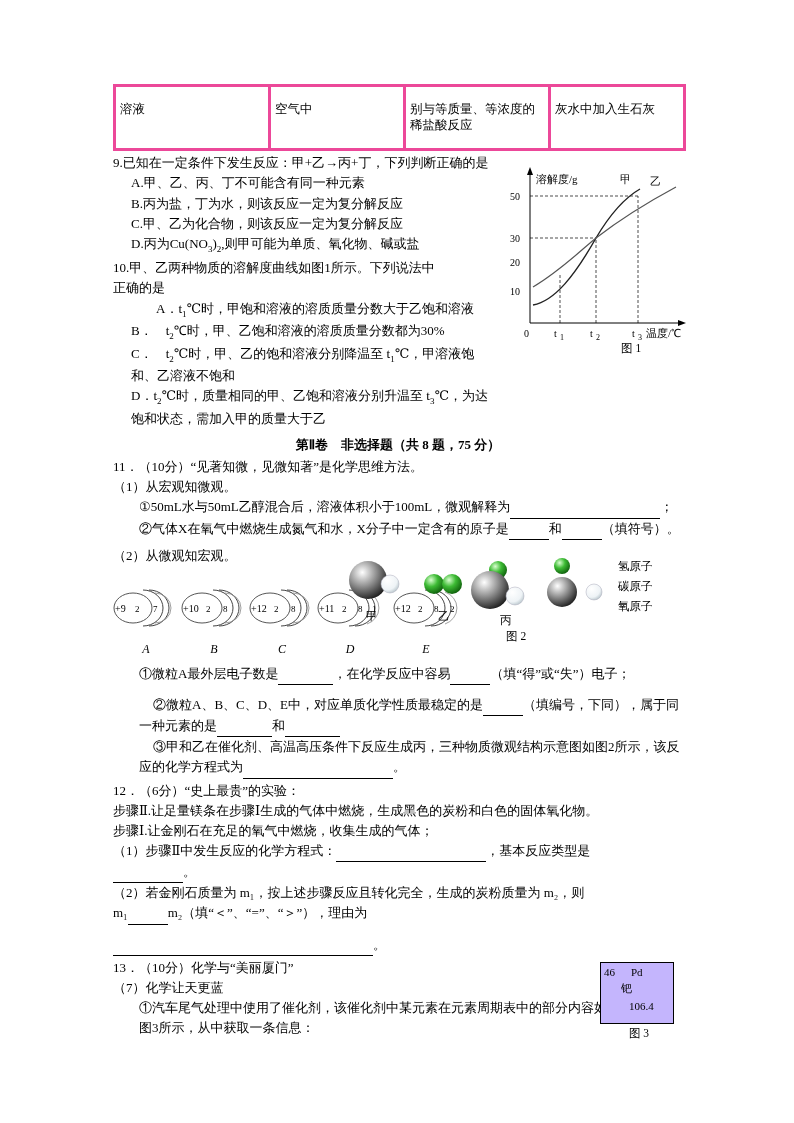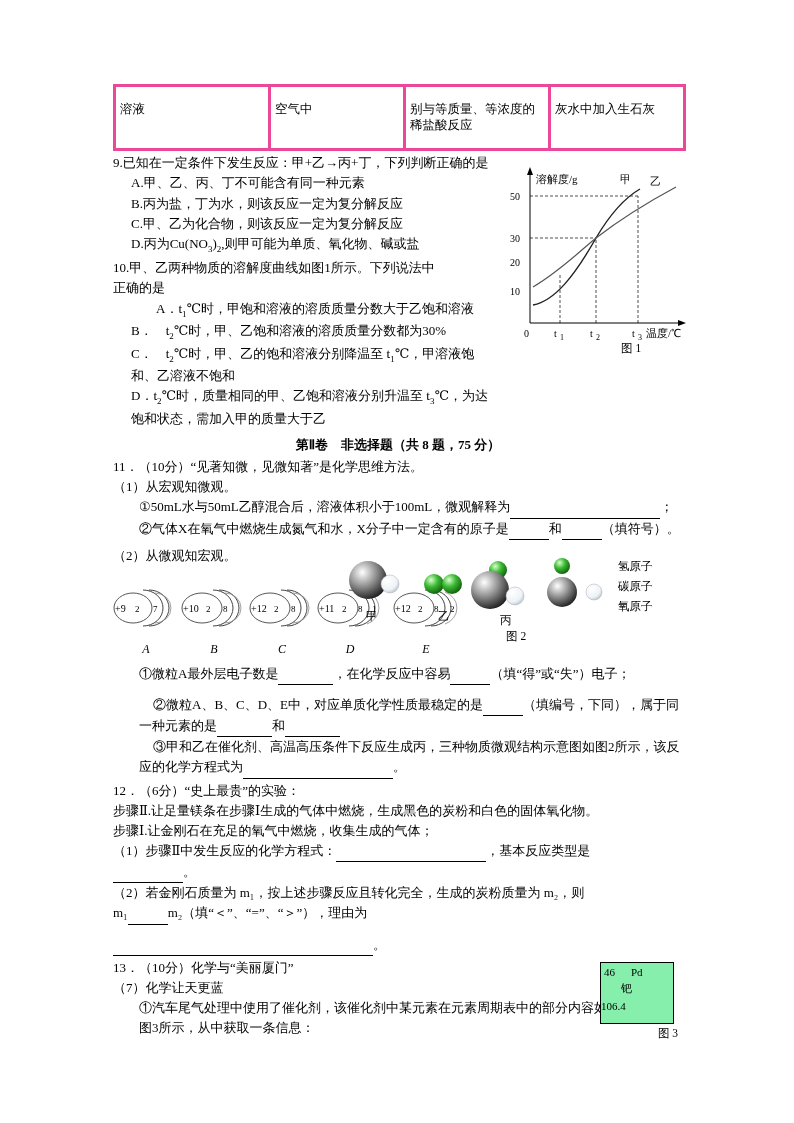--- a/index.html
+++ b/index.html
@@ -56,27 +56,27 @@
 
   
   .fig2 { position:absolute; left:330px; top:548px; width:360px; height:100px; }
 
   
   .fig3 {
     position:absolute; left:600px; top:962px; width:78px;
   }
   .fig3 .box {
     border:1px solid #000; width:74px; height:62px; position:relative;
-    background:#86efac;
+    background:#c4b5fd;
     font-size:11px; line-height:1.35;
   }
   .fig3 .box .r1 { position:absolute; left:3px; top:2px; }
   .fig3 .box .r2 { position:absolute; left:20px; top:18px; }
-  .fig3 .box .r3 { position:absolute; left:0; top:36px;text-align:right; }
-  .fig3 .cap3 { text-align:right; font-size:11.5px; margin-top:2px; }
+  .fig3 .box .r3 { position:absolute; left:28px; top:36px;text-align:right; }
+  .fig3 .cap3 { text-align:center; font-size:11.5px; margin-top:2px; }
 </style>
 </head>
 <body>
 
 <div class="page">
 
   <div class="content">
 
     <table class="top-table">
       <tbody>
@@ -90,21 +90,21 @@
       </table>
 
     <p class="q">9.已知在一定条件下发生反应：甲+乙→丙+丁，下列判断正确的是</p>
     <p class="opt">A.甲、乙、丙、丁不可能含有同一种元素</p>
     <p class="opt">B.丙为盐，丁为水，则该反应一定为复分解反应</p>
     <p class="opt">C.甲、乙为化合物，则该反应一定为复分解反应</p>
     <p class="opt">D.丙为Cu(NO<span class="sub">3</span>)<span class="sub">2</span>,则甲可能为单质、氧化物、碱或盐</p>
 
     <p class="q" style="width:330px;">10.甲、乙两种物质的溶解度曲线如图1所示。下列说法中正确的是</p>
     <p class="opt" style="width:350px;margin-left:43px;">A．t<span class="sub">1</span>℃时，甲饱和溶液的溶质质量分数大于乙饱和溶液</p>
-    <p class="opt" style="width:350px;">B．　t<span class="sub">2</span>℃时，甲、乙饱和溶液的溶质质量分数都为30%</p>
+    <p class="opt" style="width:350px;font-family:Liberation Serif, serif;">B．　t<span class="sub">2</span>℃时，甲、乙饱和溶液的溶质质量分数都为30%</p>
     <p class="opt" style="width:350px;">C．　t<span class="sub">2</span>℃时，甲、乙的饱和溶液分别降温至 t<span class="sub">1</span>℃，甲溶液饱和、乙溶液不饱和</p>
     <p class="opt" style="width:360px;">D．t<span class="sub">2</span>℃时，质量相同的甲、乙饱和溶液分别升温至 t<span class="sub">3</span>℃，为达饱和状态，需加入甲的质量大于乙</p>
 
     <div class="spacer6"></div>
     <p class="center">第Ⅱ卷　非选择题（共 8 题，75 分）</p>
 
     <p class="q">11．（10分）“见著知微，见微知著”是化学思维方法。</p>
     <p class="ind1">（1）从宏观知微观。</p>
     <p class="ind2"><span>①50mL水与50mL乙醇混合后，溶液体积小于100mL，微观解释为</span><span class="ul u150">&nbsp;</span><span>；</span></p>
     <p class="ind2"><span>②气体X在氧气中燃烧生成氮气和水，X分子中一定含有的原子是</span><span class="ul u40">&nbsp;</span><span>和</span><span class="ul u40">&nbsp;</span><span>（填符号）。</span></p>

